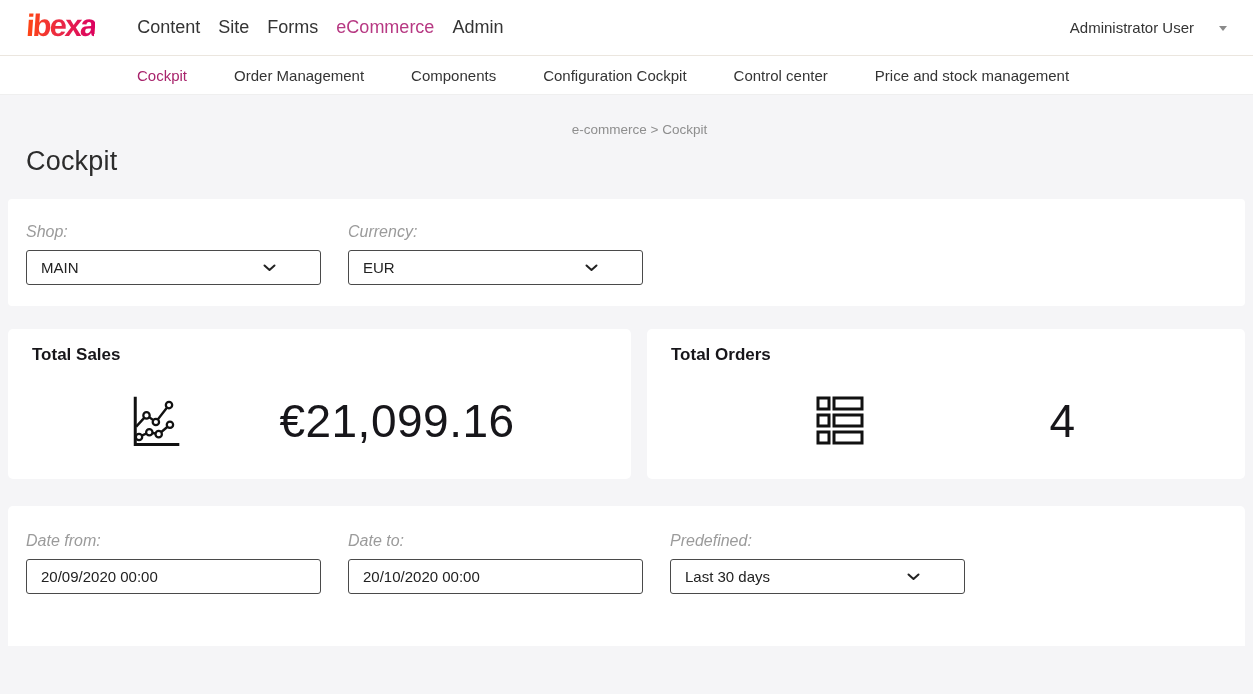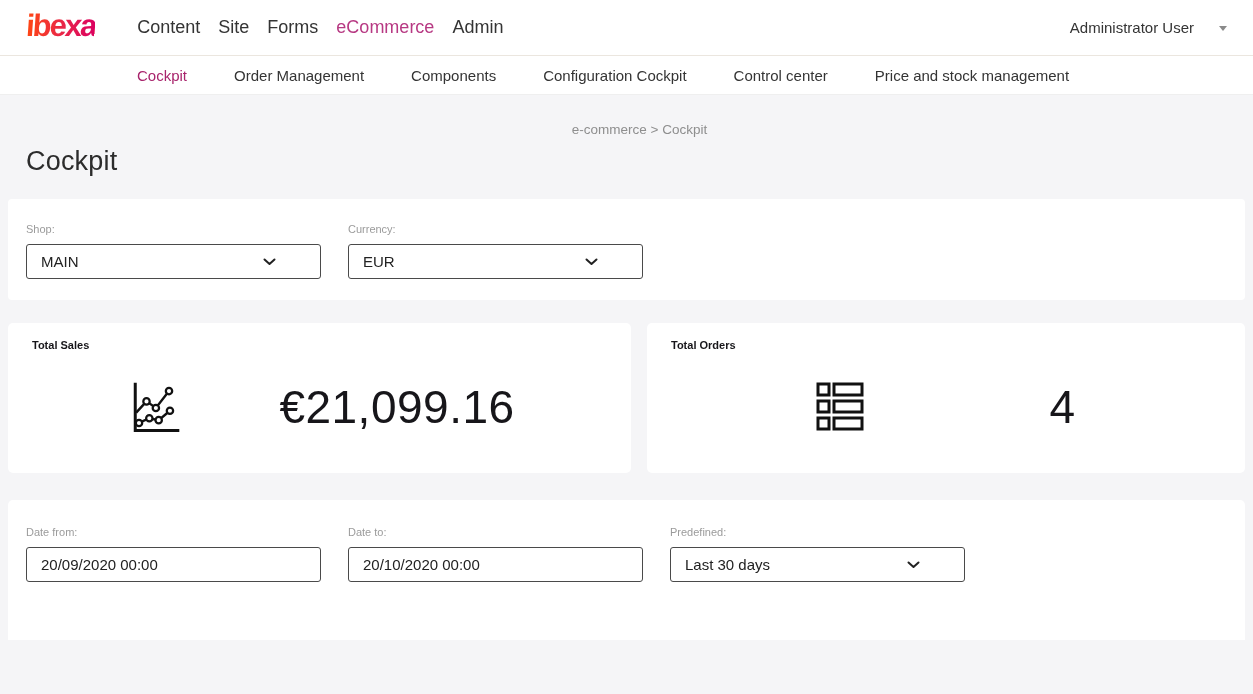--- a/index.html
+++ b/index.html
@@ -54,36 +54,36 @@
     display:flex; align-items:center; padding:0 8px;
     font-size:15.5px; color:#333; cursor:pointer;
     border-bottom:2px solid transparent;
   }
   .tab.active { font-weight:700; color:#1e1e1e; border-bottom-color:#a50f66; }
 
   
   .card { background:#fff; border-radius:4px; }
   .filter-card { margin-top:22px; padding:24px 18px 21px; display:flex; }
   .field { width:261px; margin-right:61px; }
-  .field-label { display:block; font-size:11px; color:#9b9b9b; margin-bottom:9px; }
+  .field-label { display:block; font-size:16px; color:#9b9b9b; margin-bottom:9px;font-style:italic; }
   .text-input, .select {
     width:295px; height:35px; border:1px solid #4a4a4a; border-radius:3px;
     background:#fff; font-size:15px; color:#222; padding:0 14px;
     font-family:"Liberation Sans", sans-serif;
   }
   .select { appearance:none; -webkit-appearance:none; padding-right:30px; cursor:pointer; }
   .select-wrap { position:relative; width:261px; }
   .select-chevron { position:absolute; right:11px; top:50%; transform:translateY(-50%); pointer-events:none; }
 
   
   .stats-row { margin-top:23px; display:flex; gap:16px; }
   .stat-card { height:150px; padding:16px 24px; border-radius:5px; }
   .stat-card.sales { width:623px; flex:0 0 auto; }
   .stat-card.orders { flex:1 1 auto; }
-  .stat-title { font-size:11px; font-weight:700; color:#17161a; }
+  .stat-title { font-size:17px; font-weight:700; color:#17161a; }
   .stat-body { height:96px; margin-top:8px; display:flex; align-items:center; justify-content:center; }
   .stat-body.sales-body { gap:95px; }
   .stat-body.orders-body { gap:185px; }
   .stat-icon { display:flex; }
   .stat-value { font-size:46px; font-weight:400; color:#17161a; letter-spacing:0.5px; }
 
   
   .date-card { margin-top:27px; padding:26px 18px 30px; display:flex; border-radius:5px 5px 0 0; height:140px; }
 </style>
 </head>

